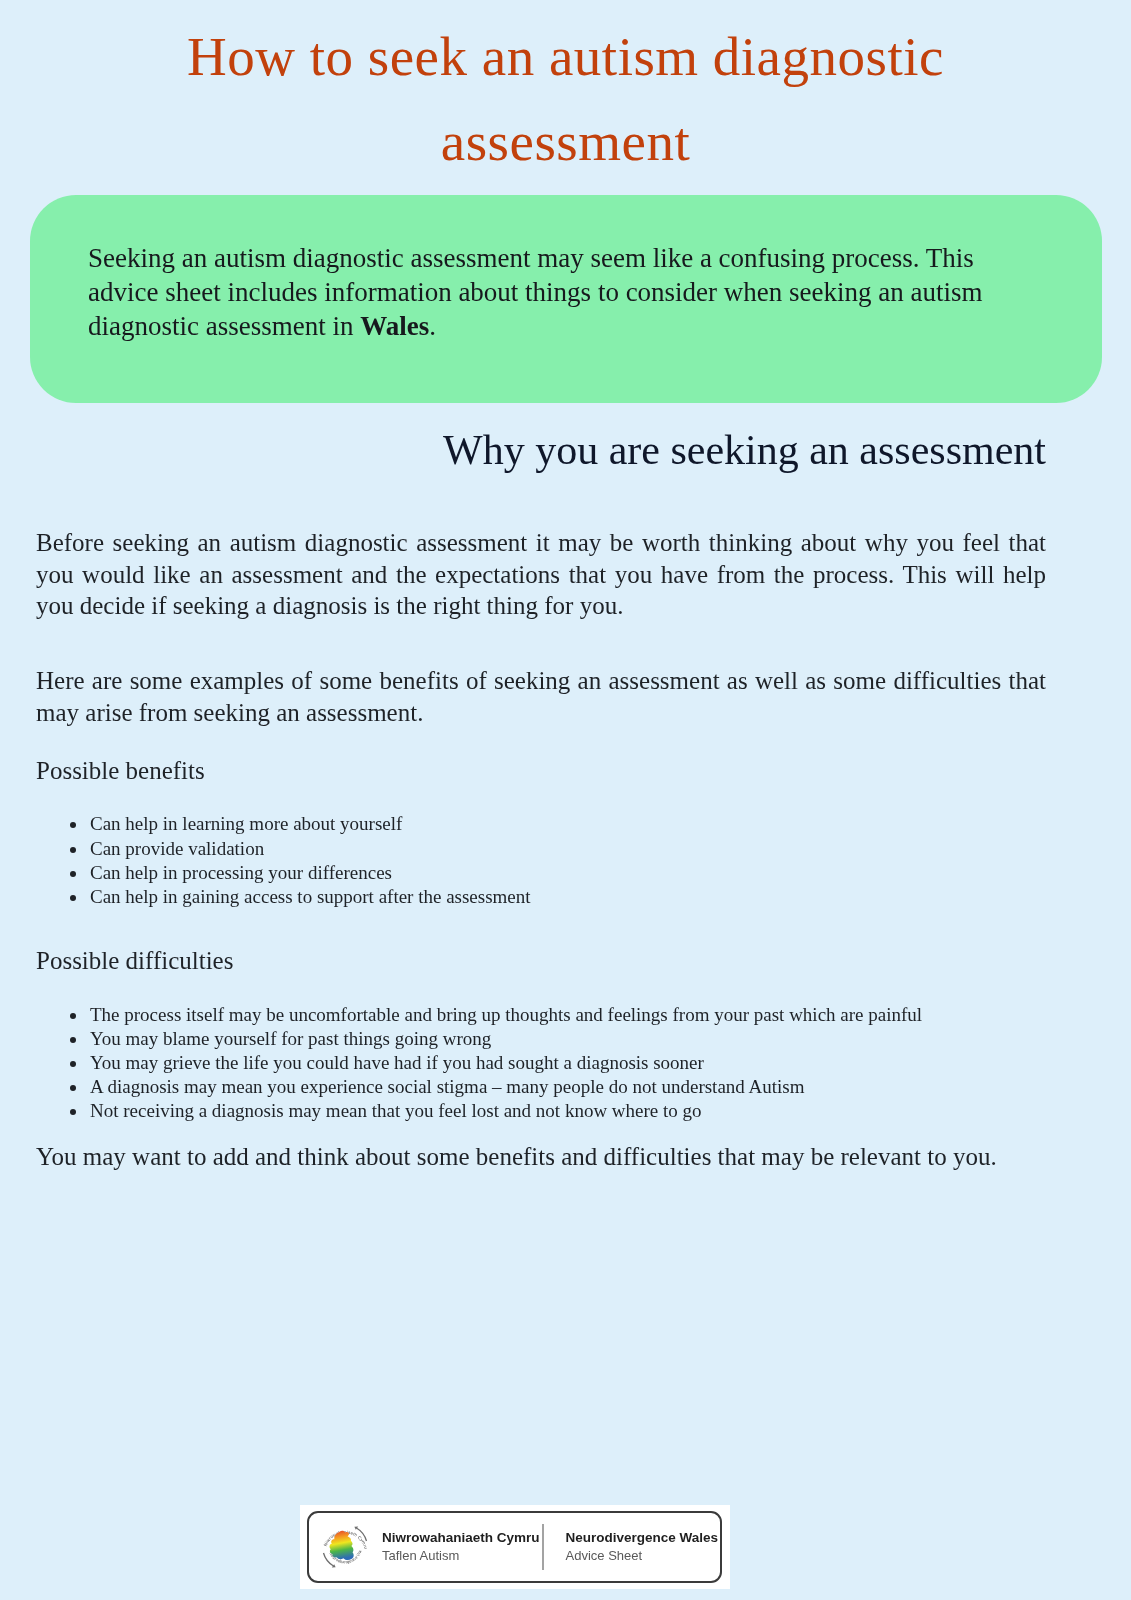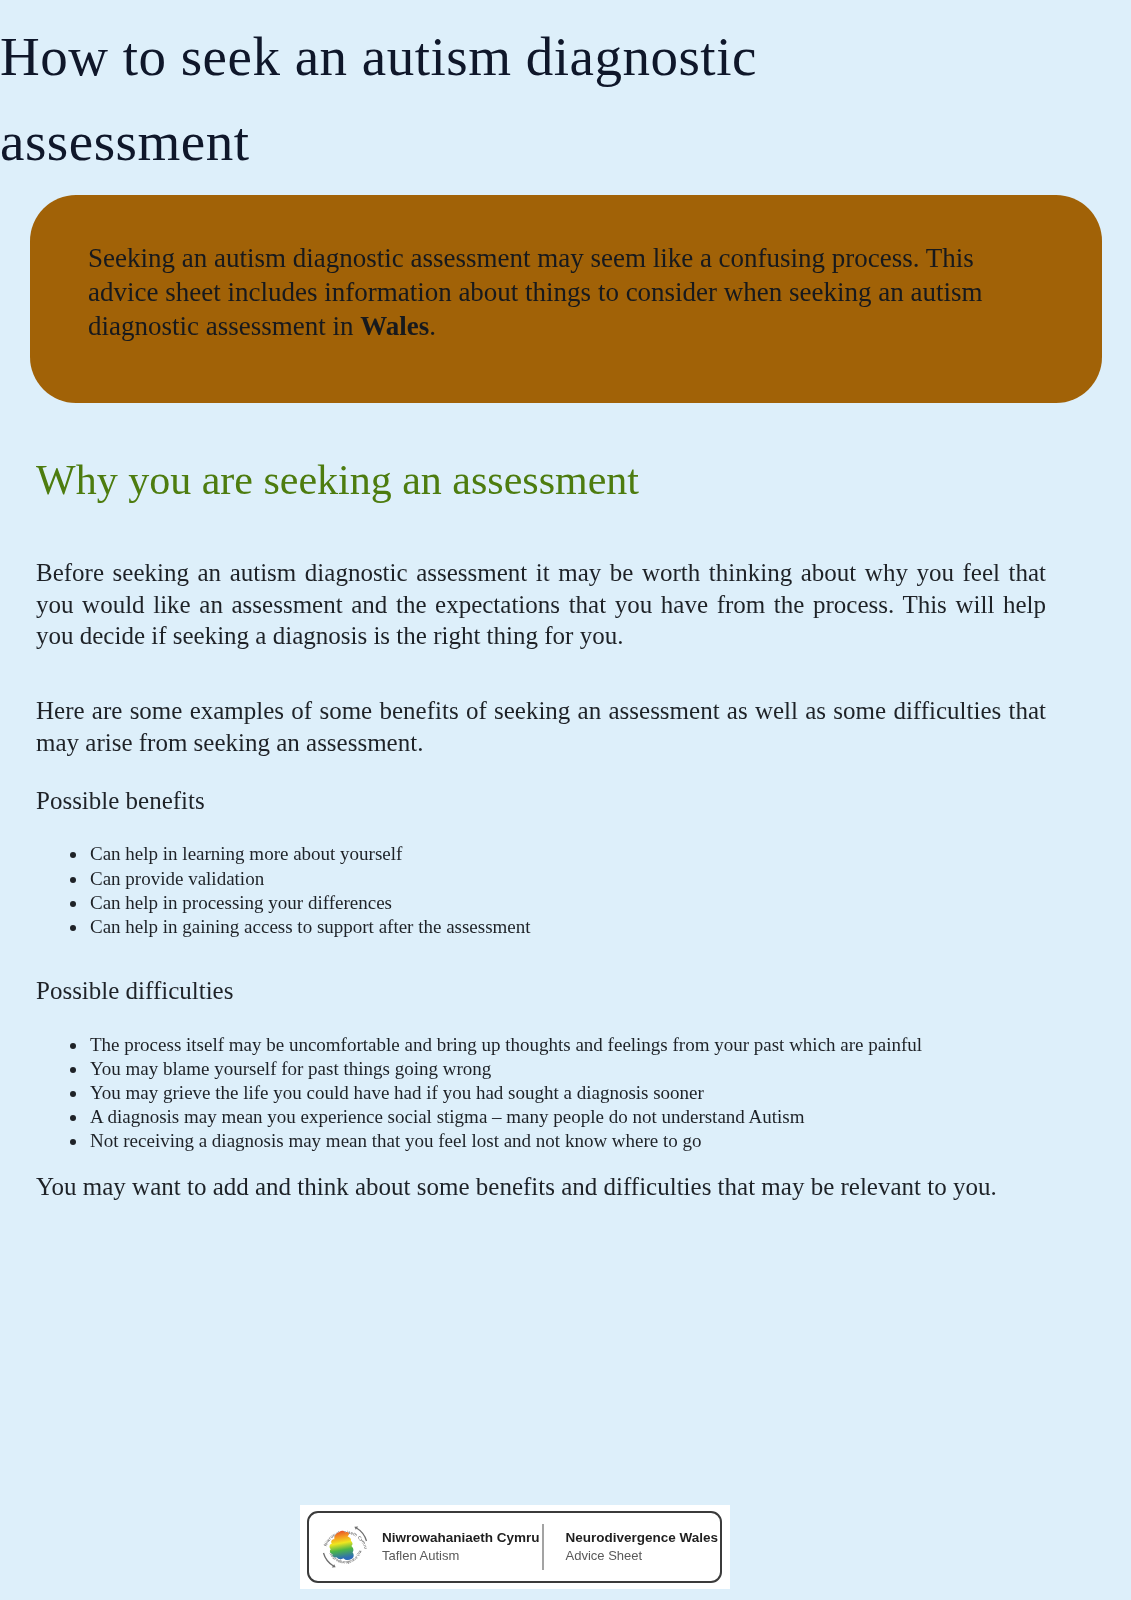--- a/index.html
+++ b/index.html
@@ -7,41 +7,42 @@
     position:relative;
     width:1131px; height:1600px;
     margin:0 auto;
     background:#ddeffa;
     overflow:hidden;
     font-family:"Liberation Serif","DejaVu Serif",serif;
     color:#1e2227;
   }
   .doc-title {
     margin:0; padding-top:14px;
+    text-align:center;
     font-size:55px; line-height:1.55; font-weight:400;
-    color:#0f172a;
+    color:#c2410c;
     letter-spacing:0.5px;
   }
   .doc-title .tline { display:block; }
   .intro-card {
     box-sizing:border-box;
     margin:10px 29px 0 30px;
     height:208px;
-    background:#a16207;
+    background:#86efac;
     border-radius:46px;
     padding:46px 72px 0 58px;
     font-size:27px; line-height:1.26;
     color:#17191d;
   }
   .content { margin:0 85px 0 36px; }
   .section-heading {
-    margin:52px 0 0;
-    text-align:left;
+    margin:22px 0 0;
+    text-align:right;
     font-size:42px; line-height:1.2; font-weight:400;
-    color:#4d7c0f;
+    color:#0f172a;
   }
   .para {
     margin:52px 0 0;
     font-size:25px; line-height:1.27;
     text-align:justify;
   }
   .para-2 { margin-top:43px; }
   .list-label { margin:26px 0 0; font-size:25px; line-height:1.27; }
   .list-label-2 { margin-top:36px; }
   ul.bullets {

